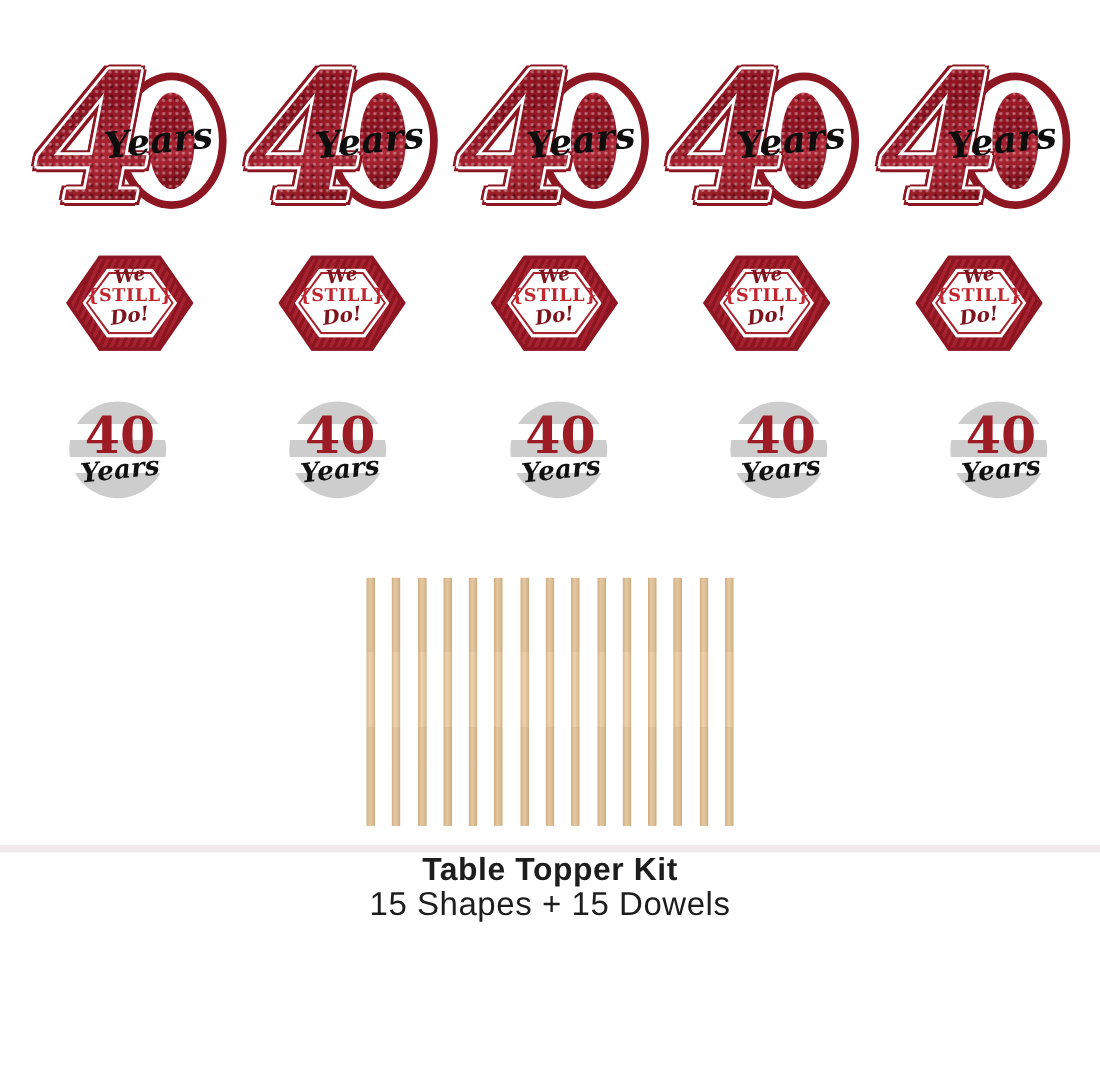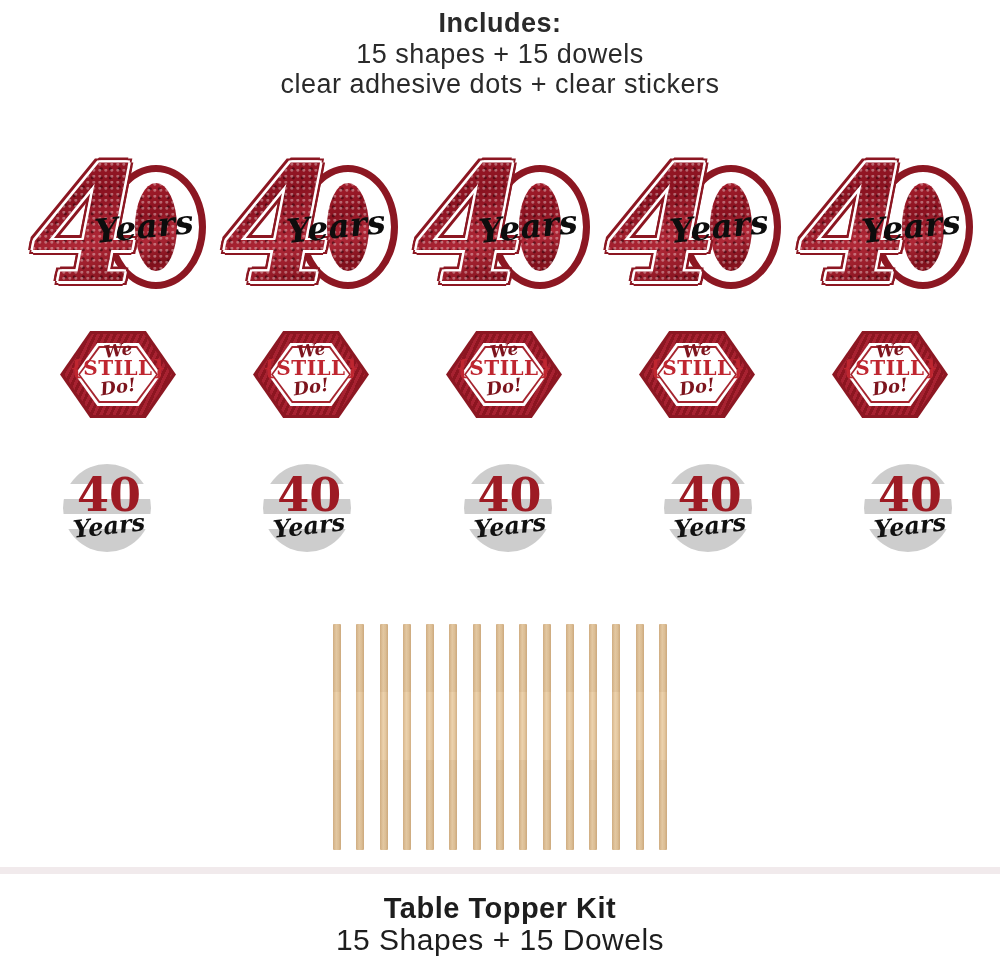--- a/index.html
+++ b/index.html
@@ -68,21 +68,21 @@
   .hex-border  { inset:0; background:#8c1722; }
   .hex-stripes { inset:3px 4px; background:repeating-linear-gradient(115deg,#a72231 0 3px,#8c1520 3px 6px); }
   .hex-white1  { inset:12px 15px; background:#ffffff; }
   .hex-line    { inset:15px 18px; background:#a5242e; }
   .hex-white2  { inset:17px 20px; background:#ffffff; }
   .badge-text {
     position:absolute; inset:0; z-index:3; text-align:center;
     font-family:"DejaVu Serif", serif; padding-top:11px;
   }
   .b-we  { font-style:italic; font-weight:bold; font-size:17px; line-height:16px; color:#7d141d; transform:rotate(-8deg); }
-  .b-still { font-weight:bold; font-size:20px; line-height:20px; color:#bf2630; letter-spacing:0.5px; }
+  .b-still { font-weight:bold; font-size:16px; line-height:20px; color:#bf2630; letter-spacing:0.5px; }
   .b-do  { font-style:italic; font-weight:bold; font-size:18px; line-height:17px; color:#7d141d; transform:rotate(-8deg); }
 
   
   .row-stickers { margin-top:46px; padding:0 48px 0 63px; height:88px; }
   .sticker {
     position:relative; width:88px; height:88px; border-radius:50%;
     background:linear-gradient(180deg,
       #cdcdcd 0 23%, #ffffff 23% 40%, #cdcdcd 40% 57%,
       #ffffff 57% 74%, #cdcdcd 74% 100%);
   }
@@ -101,34 +101,29 @@
   .dowels { display:flex; justify-content:space-between; width:334px; height:226px; margin:72px auto 0; }
   .dowel {
     width:8px; height:226px; border-radius:1px;
     background-image:
       linear-gradient(180deg, rgba(150,110,60,.10) 0 30%, rgba(0,0,0,0) 30% 60%, rgba(150,110,60,.10) 60% 100%),
       linear-gradient(90deg,#d6b489 0,#ecd2ad 40%,#e4c79f 70%,#d2af83 100%);
   }
 
   
   .divider { margin-top:17px; width:100%; height:7px; background:#f1eaec; }
-  .bottom-text { text-align:center; margin-top:18px; color:#1d1d1d; }
+  .bottom-text { text-align:center; margin-top:0; color:#1d1d1d; }
   .f-bold { font-size:29px; font-weight:bold; line-height:32px; letter-spacing:0.5px; }
   .f-line { font-size:30px; line-height:31px; letter-spacing:0.5px; }
 </style>
 </head>
 <body>
 
 <div class="page">
 
-  <header class="top-text">
-    <div class="t-bold">Includes:</div>
-    <div class="t-line">15 shapes + 15 dowels</div>
-    <div class="t-line">clear adhesive dots + clear stickers</div>
-  </header>
 
   <div class="row row-forty">
   <div class="forty">
     <div class="zero">
       <div class="zero-core"></div>
     </div>
     <div class="four l-outer">4</div>
     <div class="four l-white">4</div>
     <div class="four l-fill">4</div>
     <div class="years-script">Years</div>

